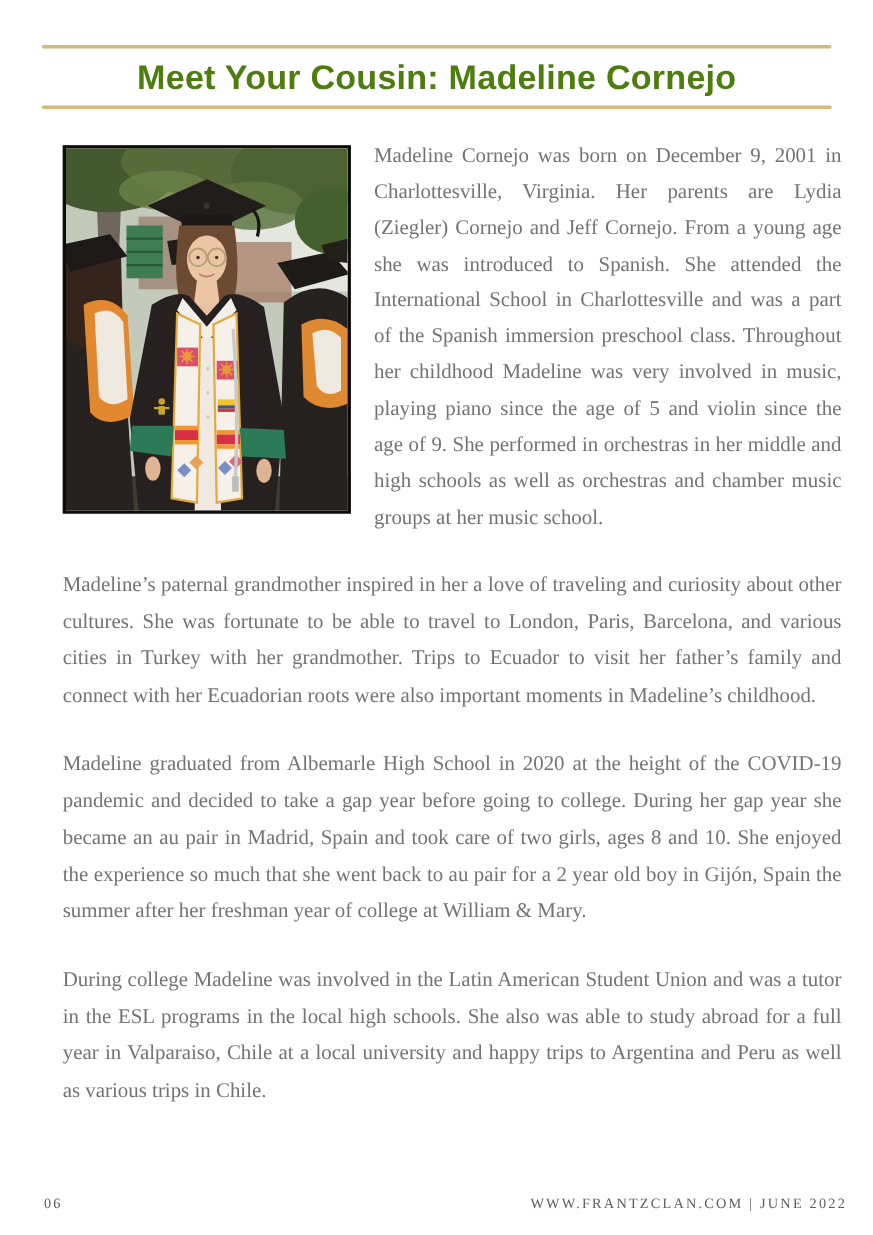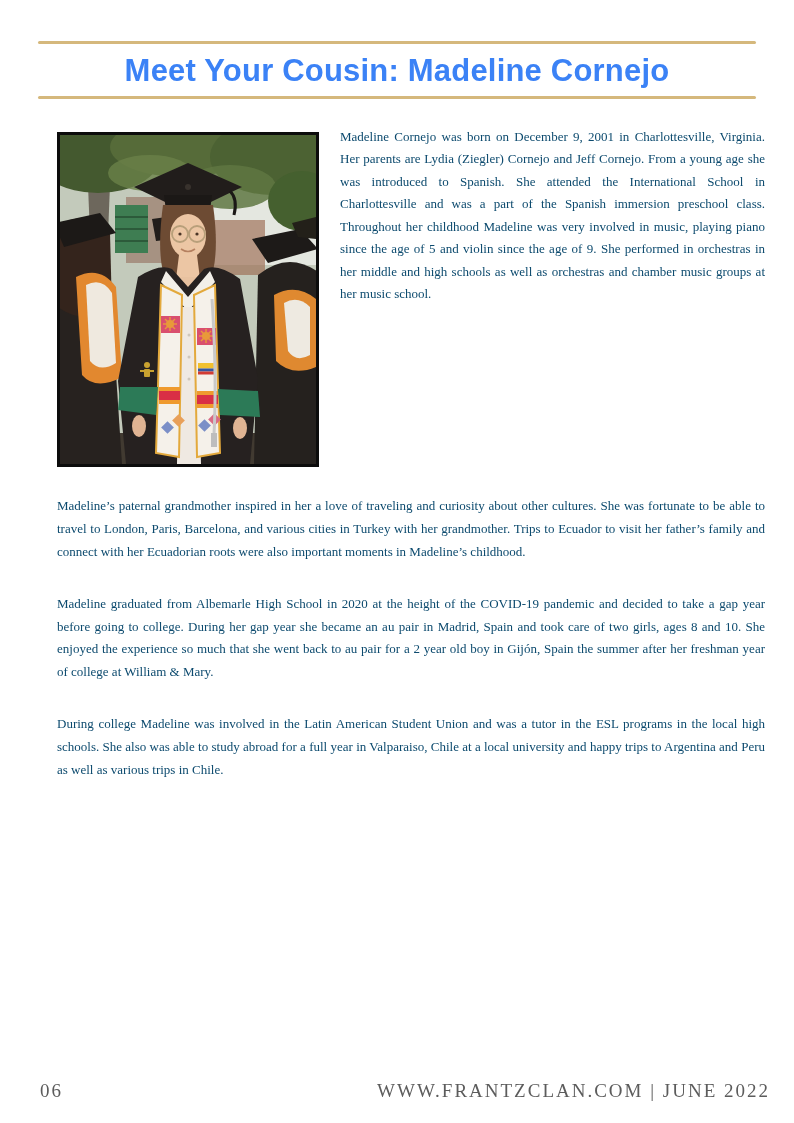--- a/index.html
+++ b/index.html
@@ -21,61 +21,61 @@
     border-radius: 2px;
   }
   .title {
     margin: 0;
     padding: 9px 0 7px 0;
     text-align: center;
     font-family: "Liberation Sans", sans-serif;
     font-weight: 700;
     font-size: 31px;
     letter-spacing: 0.2px;
-    color: #3b82f6;
+    color: #4d7c0f;
   }
   
   .content { margin: 33px 29px 0 57px; }
   .intro-row {
     display: flex;
     gap: 21px;
     align-items: flex-start;
     margin-bottom: 28px;
   }
   .photo-frame {
     flex: 0 0 auto;
     width: 256px;
     height: 329px;
     border: 3px solid #0c0c0c;
     margin: 0;
     background: #c9cfc3;
   }
   .photo-frame svg { display: block; width: 256px; height: 329px; }
   p.body-text {
     margin: 0 0 29px 0;
-    font-size: 13px;
+    font-size: 19px;
     line-height: 1.76;
     text-align: justify;
-    color: #0c4a6e;
+    color: #737373;
   }
   .intro-row p.body-text {
     flex: 1 1 auto;
     margin: -6px 0 0 0;
     line-height: 1.73;
   }
   
   .footer {
     position: absolute;
     left: 40px;
     right: 24px;
     bottom: 21px;
     display: flex;
     justify-content: space-between;
     align-items: baseline;
-    font-size: 19px;
+    font-size: 13px;
     letter-spacing: 2px;
     color: #5c5c5c;
   }
 </style>
 </head>
 <body>
 
 <div class="page">
 
   <header class="header">

